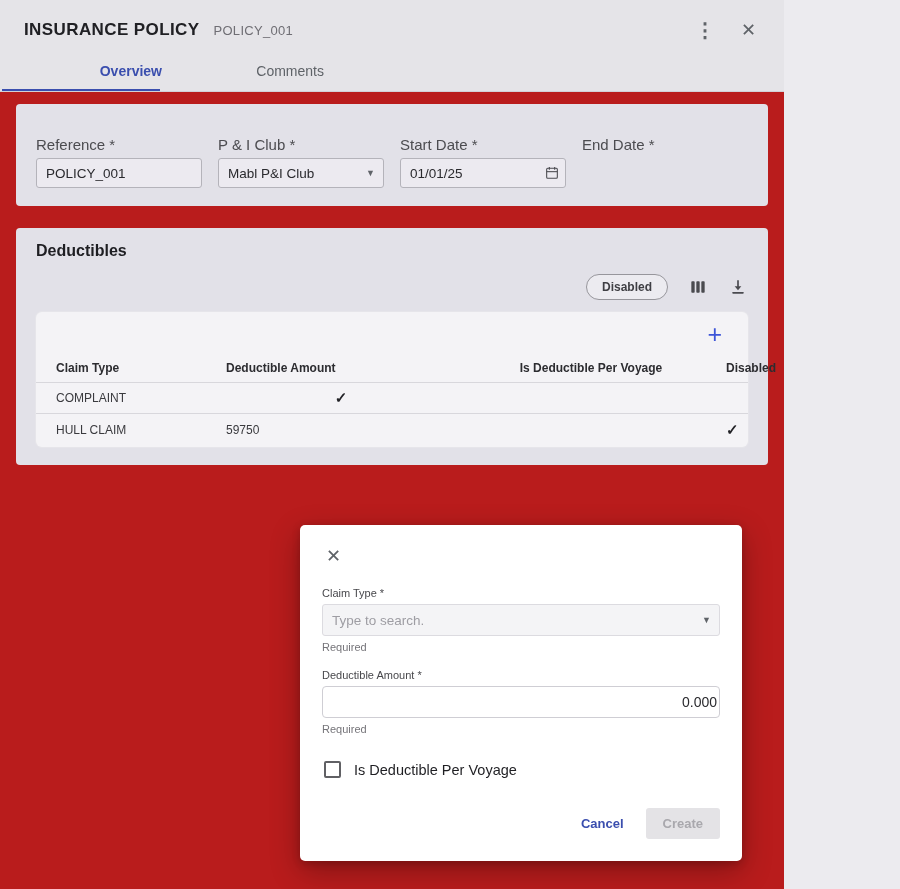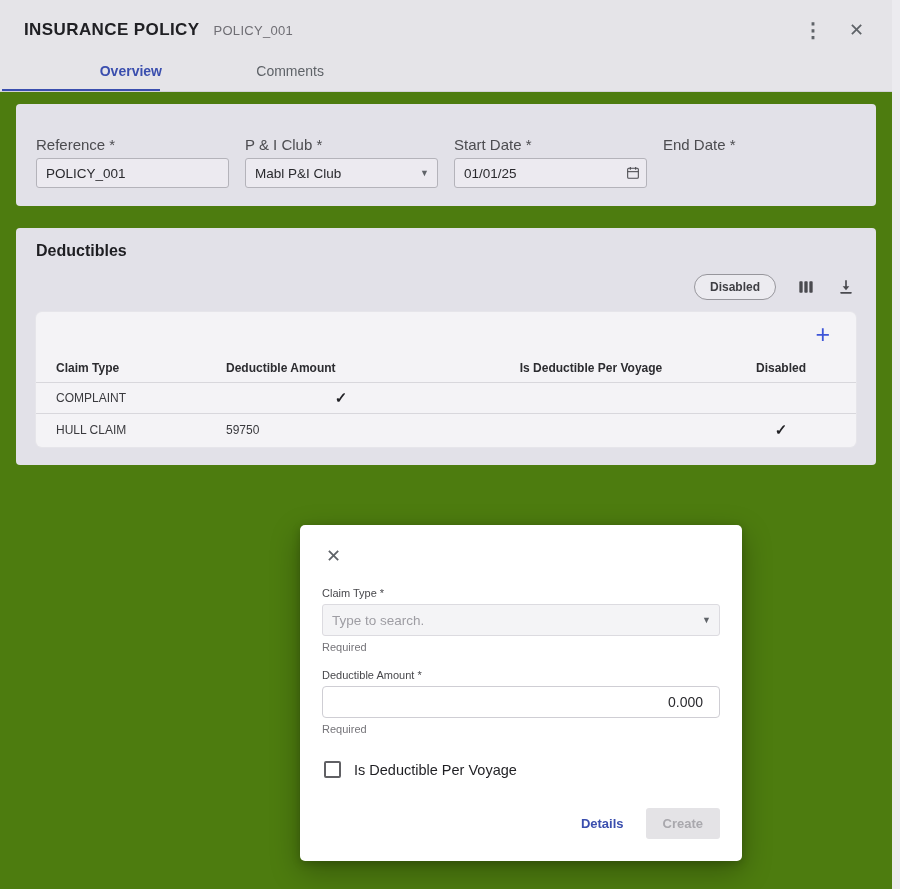--- a/index.html
+++ b/index.html
@@ -2,21 +2,21 @@
 <html><head>
 <meta charset="utf-8">
 <style>
   * { box-sizing: border-box; margin: 0; padding: 0; }
   html,body { width:900px; height:889px; }
   body {
     font-family: "Liberation Sans", sans-serif;
     background:#ecebef;
     color:#1f1f23;
   }
-  .app { position:relative; width:892px; height:889px; background:#4d7c0f; overflow:hidden; }
+  .app { position:relative; width:784px; height:889px; background:#b91c1c; overflow:hidden; }
 
   
   .hdr { background:#e5e4e8; border-bottom:1px solid #d2d1d7; }
   .title-row { display:flex; align-items:center; padding:18px 24px 10px 24px; }
   .title-row h1 { font-size:17px; font-weight:bold; letter-spacing:.4px; color:#202024; }
   .subtitle { font-size:13px; color:#6f6e74; margin-left:14px; letter-spacing:.3px; }
   .header-actions { margin-left:auto; display:flex; align-items:center; gap:18px; }
   .icon-btn { background:none; border:none; cursor:pointer; color:#5f6368; font-size:18px; line-height:1; padding:2px 4px; }
   .kebab { font-size:20px; font-weight:bold; }
   .tabs { display:flex; padding:0; }
@@ -77,21 +77,21 @@
   .modal-head { display:flex; align-items:flex-start; justify-content:space-between; margin-bottom:20px; }
   .modal-head h3 { font-size:19px; font-weight:bold; color:#212125; }
   .modal label { display:block; font-size:11px; color:#48484c; margin-bottom:5px; }
   .modal .input-wrap input {
     background:#f4f4f6; border:1px solid #dcdbe0; height:32px; font-size:13.5px;
   }
   .modal .input-wrap input::placeholder { color:#9e9da3; }
   .helper { font-size:11px; color:#757479; margin:5px 0 16px 0; }
   .amount {
     width:100%; height:32px; border:1px solid #cfced4; border-radius:4px; background:#ffffff;
-    text-align:right; padding:0 16px; font-size:14px; color:#2a2a2e; outline:none;
+    text-align:right; padding:0 2px; font-size:14px; color:#2a2a2e; outline:none;
     font-family:"Liberation Sans", sans-serif;
   }
   .check-row { display:flex; align-items:center; margin:26px 0 6px 2px; }
   .cb {
     width:17px; height:17px; border:2px solid #606064; border-radius:2px;
     display:inline-block; margin-right:13px; cursor:pointer; background:#fff;
   }
   .check-row .cb-label { font-size:14.5px; color:#1f1f23; }
   .modal-footer { display:flex; justify-content:flex-end; align-items:center; gap:22px; margin-top:30px; }
   .text-btn { background:none; border:none; color:#3a4eae; font-size:13px; font-weight:bold; cursor:pointer; font-family:"Liberation Sans", sans-serif; }
@@ -227,18 +227,18 @@
     <label>Deductible Amount *</label>
     <input class="amount" value="0.000" style="">
     <div class="helper">Required</div>
 
     <div class="check-row">
       <span class="cb"></span>
       <span class="cb-label">Is Deductible Per Voyage</span>
     </div>
 
     <div class="modal-footer">
-      <button class="text-btn">Details</button>
+      <button class="text-btn">Cancel</button>
       <button class="create-btn" disabled="">Create</button>
     </div>
   </div>
 
 </div>
 
 </body></html>

